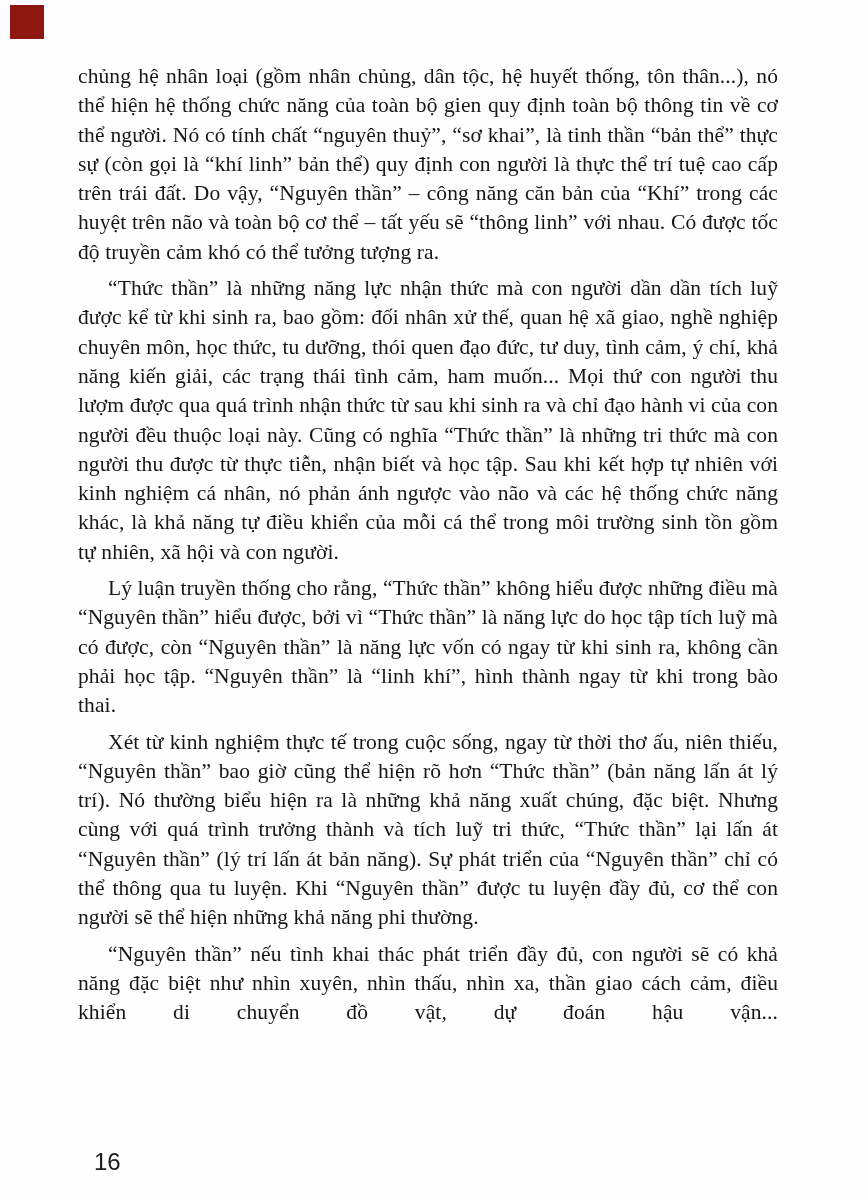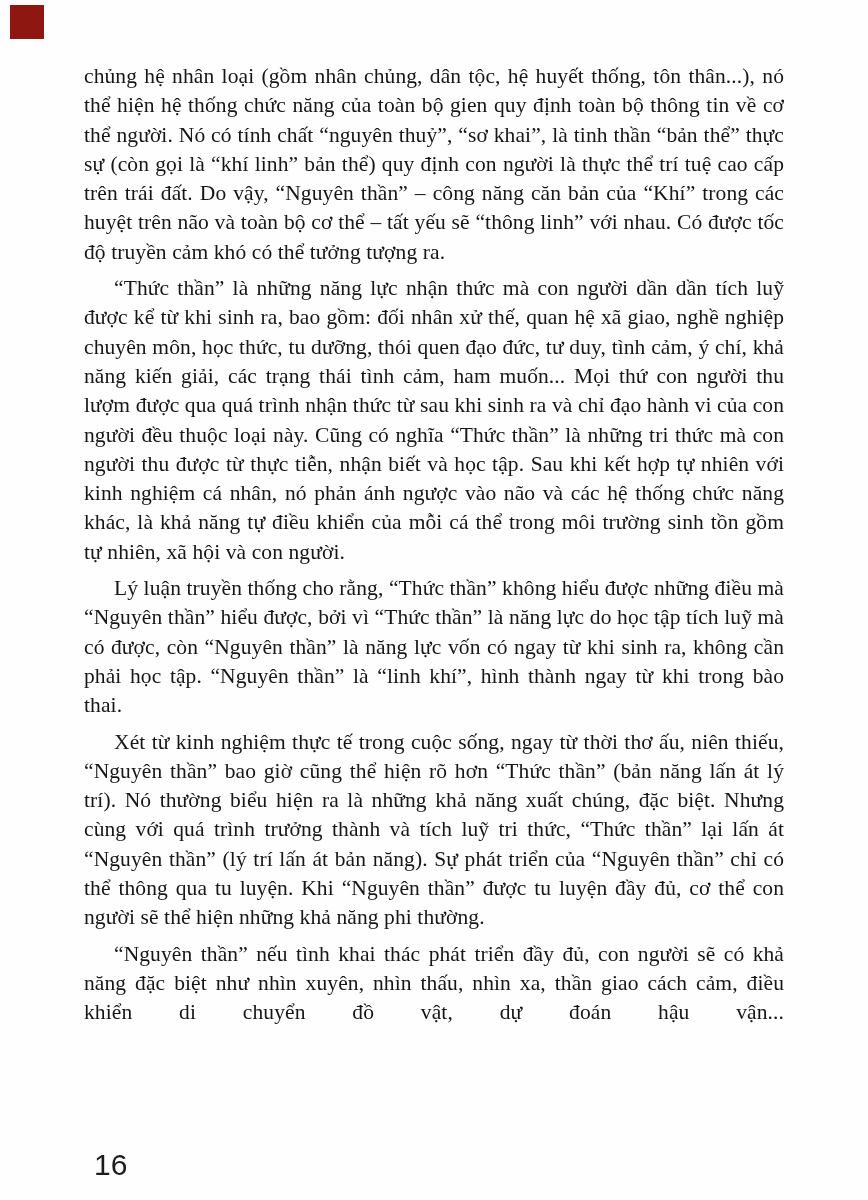--- a/index.html
+++ b/index.html
@@ -17,21 +17,21 @@
   }
   .corner-mark {
     position: absolute;
     left: 10px;
     top: 5px;
     width: 34px;
     height: 34px;
   }
   .text-block {
     position: absolute;
-    left: 84px;
+    left: 78px;
     top: 62px;
     width: 700px;
     color: #161616;
     font-size: 21.5px;
     line-height: 29.3px;
     text-align: justify;
     letter-spacing: 0.1px;
   }
   .text-block p {
     margin: 0 0 7px 0;
@@ -41,21 +41,21 @@
     text-indent: 0;
   }
   .text-block p.justify-last {
     text-align-last: justify;
   }
   .page-number {
     position: absolute;
     left: 94px;
     top: 1148px;
     font-family: "Liberation Sans", "DejaVu Sans", sans-serif;
-    font-size: 30px;
+    font-size: 24px;
     color: #1c1c1c;
   }
 </style>
 </head>
 <body>
 
 <div class="page" style="background: rgb(254, 254, 254);">
   <div class="corner-mark" style="background: rgb(142, 23, 18);"></div>
   <div class="text-block" id="paragraphs">
       <p class="no-indent">chủng hệ nhân loại (gồm nhân chủng, dân tộc, hệ huyết thống, tôn thân...), nó thể hiện hệ thống chức năng của toàn bộ gien quy định toàn bộ thông tin về cơ thể người. Nó có tính chất “nguyên thuỷ”, “sơ khai”, là tinh thần “bản thể” thực sự (còn gọi là “khí linh” bản thể) quy định con người là thực thể trí tuệ cao cấp trên trái đất. Do vậy, “Nguyên thần” – công năng căn bản của “Khí” trong các huyệt trên não và toàn bộ cơ thể – tất yếu sẽ “thông linh” với nhau. Có được tốc độ truyền cảm khó có thể tưởng tượng ra.</p>

